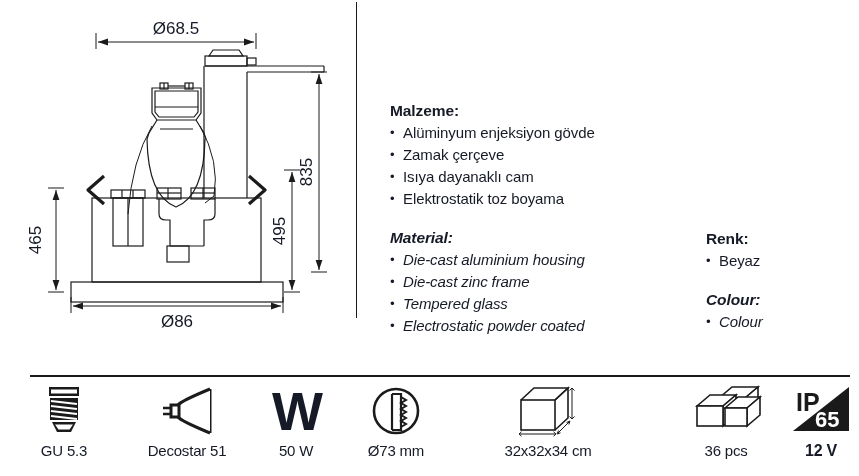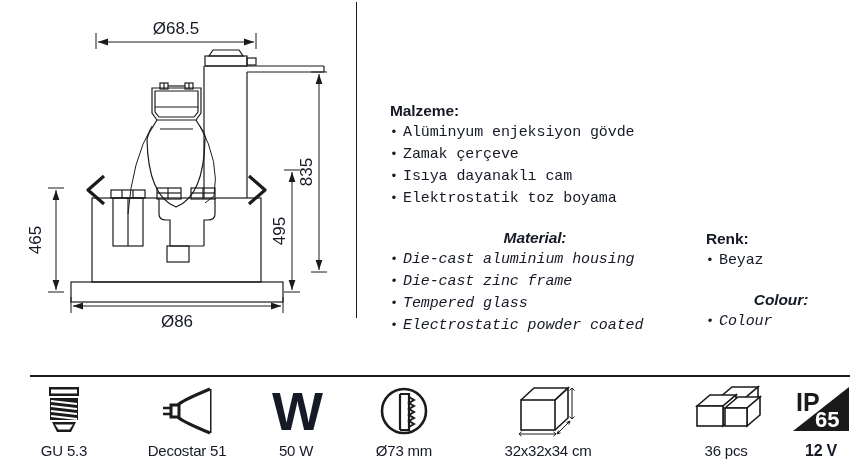--- a/index.html
+++ b/index.html
@@ -64,35 +64,33 @@
   }
   .spec-heading {
     font-size: 15.5px;
     font-weight: bold;
     line-height: 21px;
     letter-spacing: -0.1px;
     margin: 0 0 1px 0;
   }
   .spec-heading.it {
     font-style: italic;
-    text-align: center;
   }
   .spec-list {
     list-style: none;
     margin: 0;
     padding: 0;
   }
   .spec-list li {
     font-size: 15px;
     line-height: 22px;
     letter-spacing: -0.1px;
     padding-left: 13px;
     position: relative;
     white-space: nowrap;
-    font-family: Liberation Mono, monospace;
   }
   .spec-list li::before {
     content: "\2022";
     position: absolute;
     left: 0;
     top: 0;
     font-size: 13px;
   }
   .spec-list.it li {
     font-style: italic;
@@ -349,21 +347,21 @@
       <div class="icon-label">Decostar 51</div>
     </div>
 
     <div class="icon-cell" style="left:250px; width:92px;">
       <div class="icon-art">
         <span class="w-glyph">W</span>
       </div>
       <div class="icon-label">50 W</div>
     </div>
 
-    <div class="icon-cell" style="left:348px; width:112px;">
+    <div class="icon-cell" style="left:340px; width:112px;">
       <div class="icon-art">
         <svg width="52" height="52" viewBox="0 0 52 52">
           <circle cx="26" cy="26" r="22" fill="none" stroke="#1b1b1b" stroke-width="2.6"></circle>
           <g fill="none" stroke="#1b1b1b" stroke-width="2.2">
             <path d="M22 9 L22 45"></path>
             <path d="M22 9 L31 9 L31 45 L22 45"></path>
             <path d="M31 12 L36 15 L31 18 L36 21 L31 24 L36 27 L31 30 L36 33 L31 36 L36 39 L31 42" stroke-width="2"></path>
           </g>
         </svg>
       </div>

